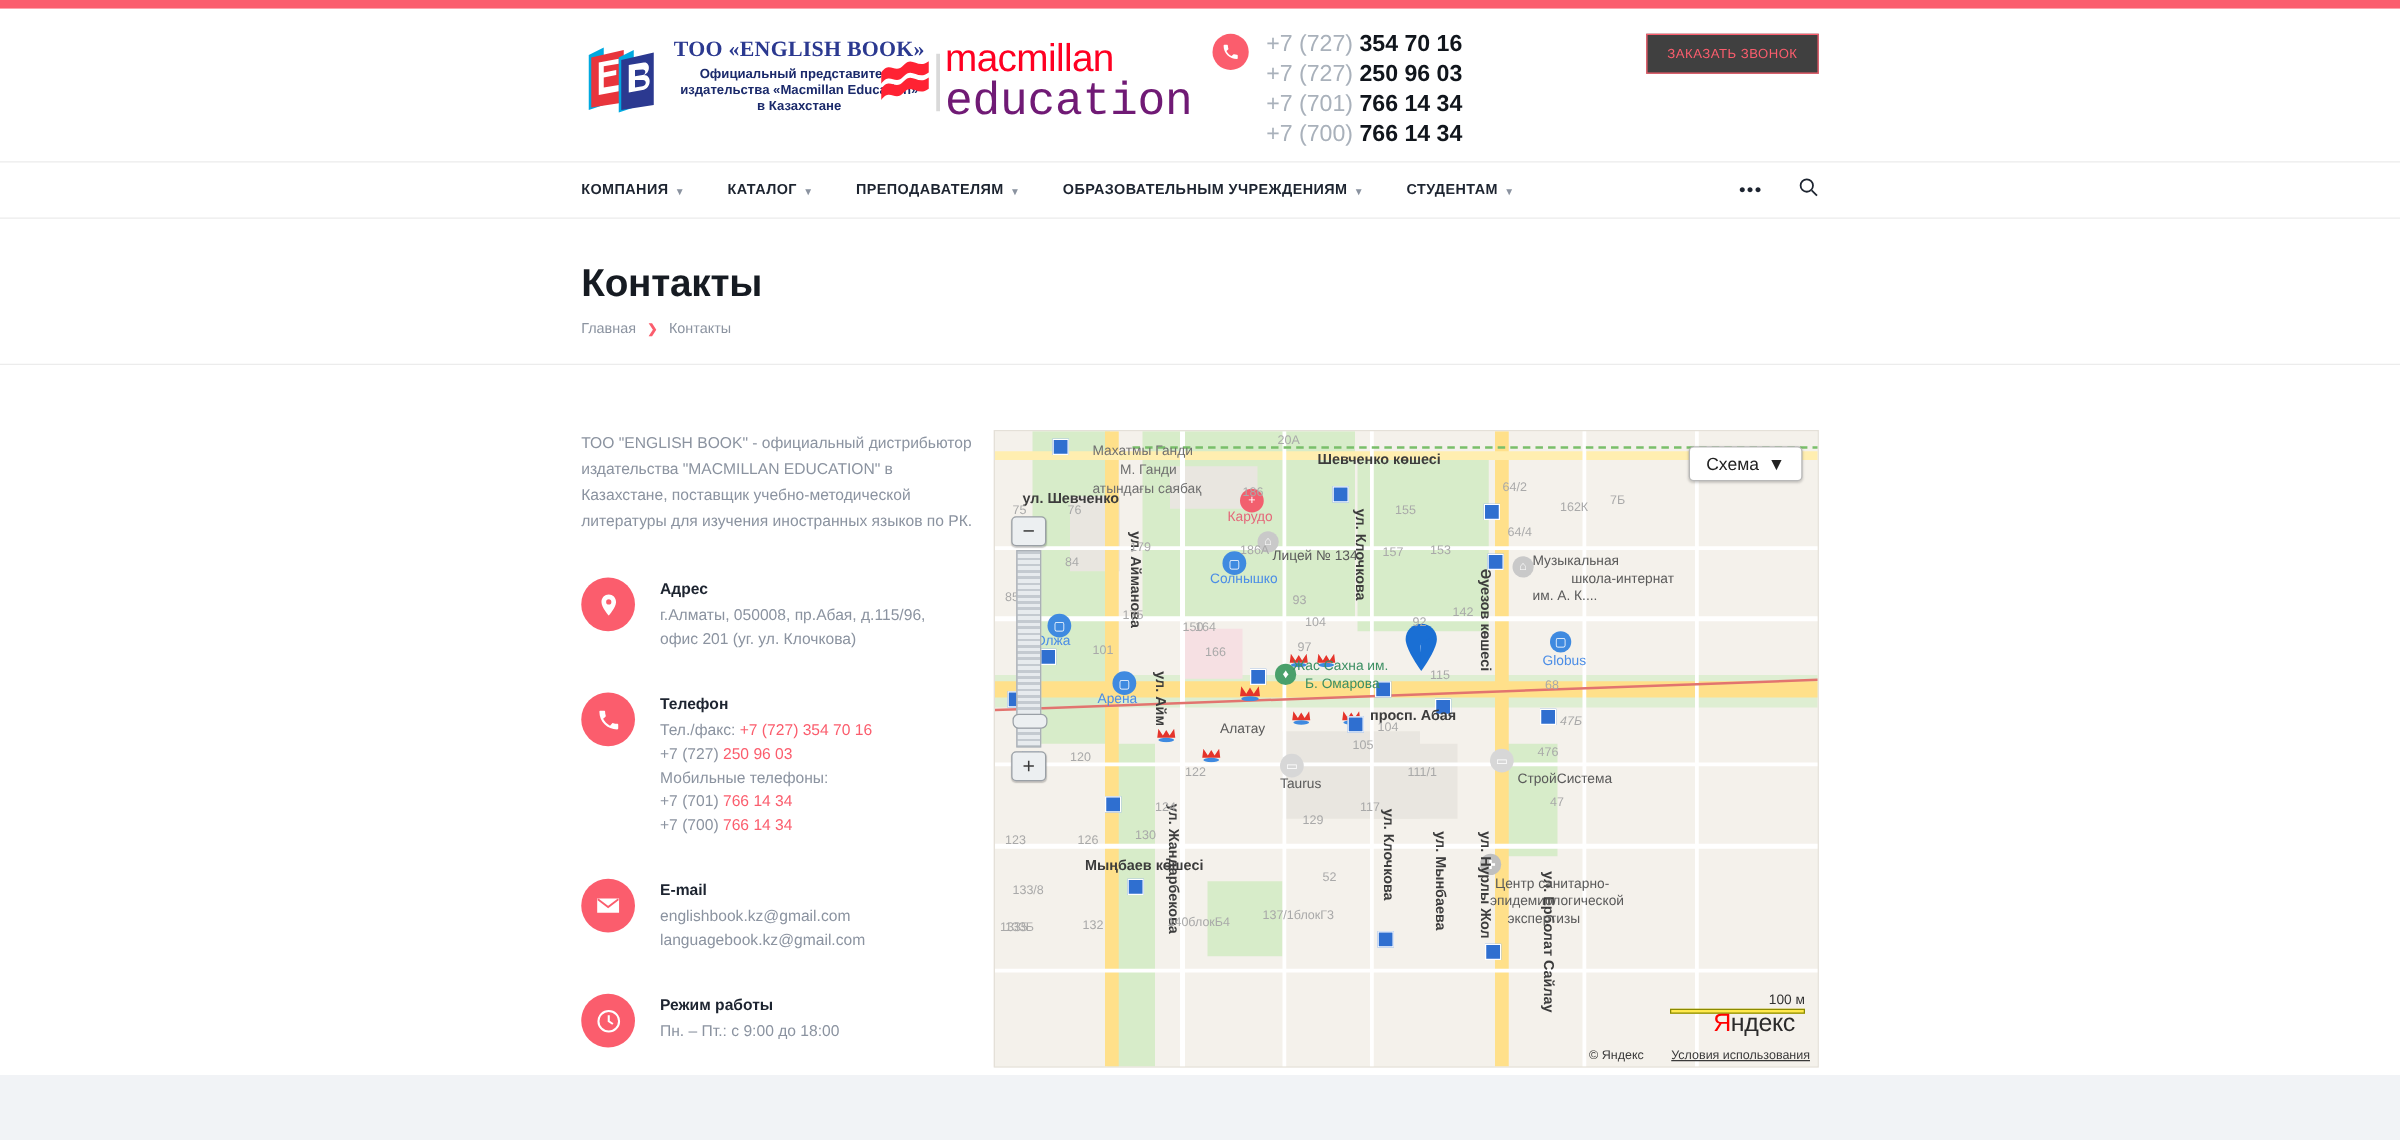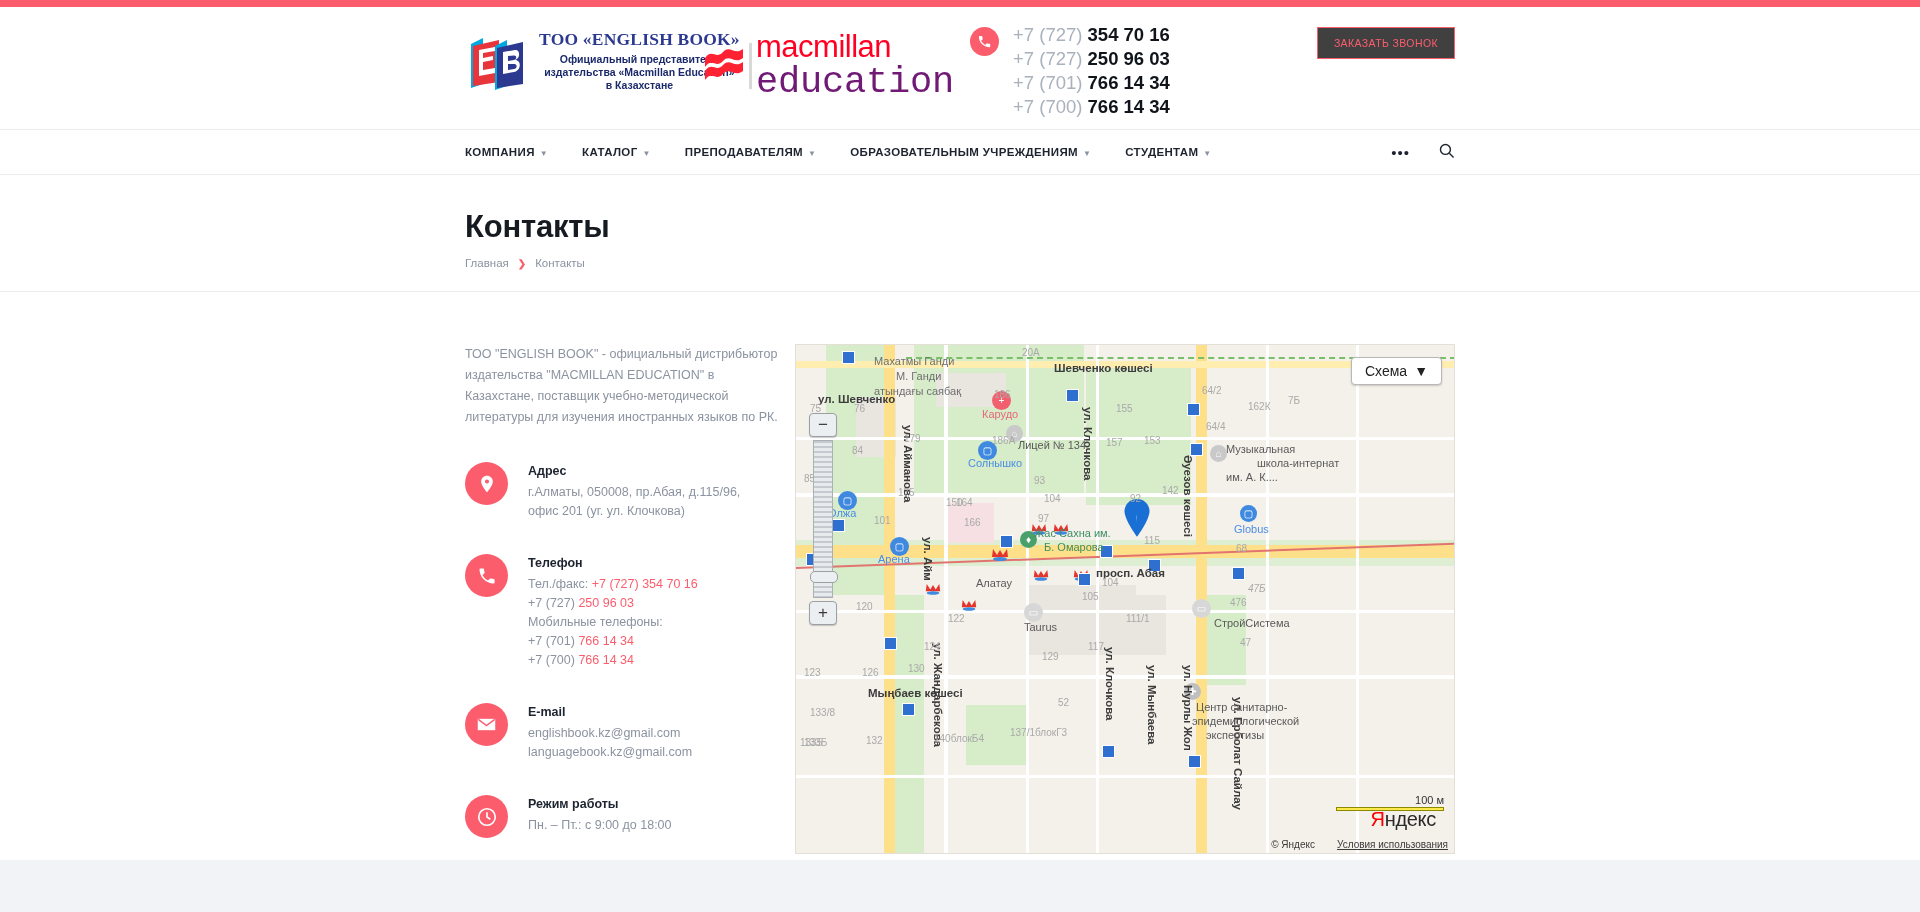--- a/index.html
+++ b/index.html
@@ -526,21 +526,21 @@
           <div class="mlabel mbldg" style="left: 348px; top: 90px;">153</div>
           <div class="mlabel mbldg" style="left: 366px; top: 140px;">142</div>
           <div class="mlabel mbldg" style="left: 334px; top: 148px;">92</div>
           <div class="mlabel mbldg" style="left: 406px; top: 40px;">64/2</div>
           <div class="mlabel mbldg" style="left: 410px; top: 76px;">64/4</div>
           <div class="mlabel mbldg" style="left: 452px; top: 56px;">162К</div>
           <div class="mlabel mbldg" style="left: 492px; top: 50px;">7Б</div>
           <div class="mlabel mbldg" style="left: 226px; top: 2px;">20А</div>
           <div class="mlabel mbldg" style="left: 348px; top: 190px;">115</div>
           <div class="mlabel mbldg" style="left: 440px; top: 198px;">68</div>
-          <div class="mlabel mbldg" style="left: 452px; top: 238px; font-style: italic;">47Б</div>
+          <div class="mlabel mbldg" style="left: 452px; top: 227px; font-style: italic;">47Б</div>
           <div class="mlabel mbldg" style="left: 444px; top: 292px;">47</div>
           <div class="mlabel mbldg" style="left: 286px; top: 246px;">105</div>
           <div class="mlabel mbldg" style="left: 306px; top: 232px;">104</div>
           <div class="mlabel mbldg" style="left: 330px; top: 268px;">111/1</div>
           <div class="mlabel mbldg" style="left: 292px; top: 296px;">117</div>
           <div class="mlabel mbldg" style="left: 434px; top: 252px;">476</div>
           <div class="mlabel mbldg" style="left: 60px; top: 256px;">120</div>
           <div class="mlabel mbldg" style="left: 152px; top: 268px;">122</div>
           <div class="mlabel mbldg" style="left: 128px; top: 296px;">124</div>
           <div class="mlabel mbldg" style="left: 246px; top: 306px;">129</div>

